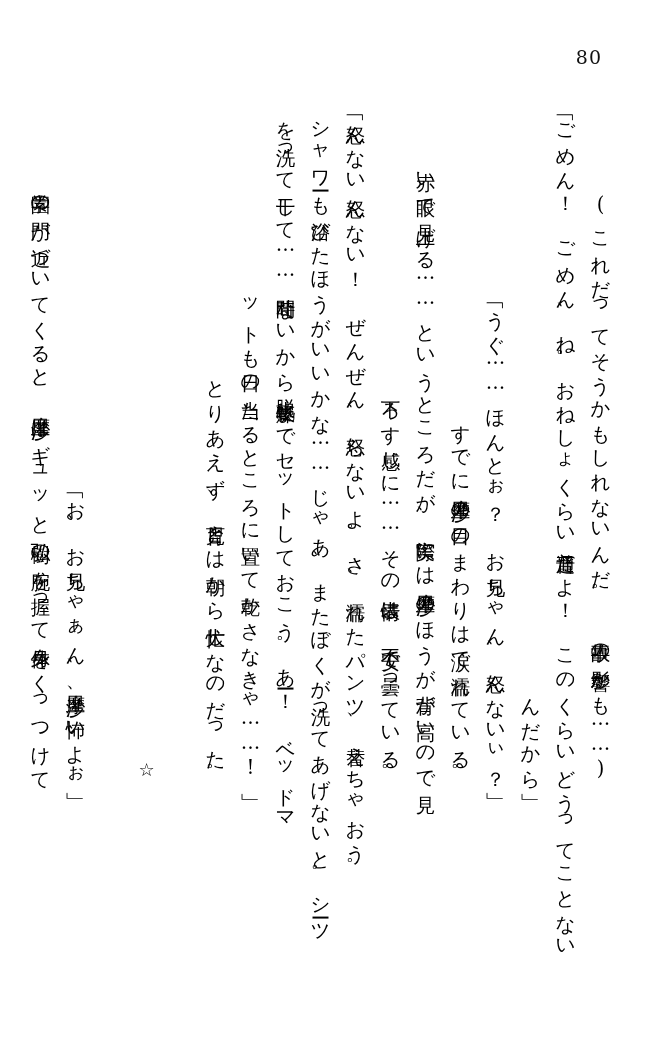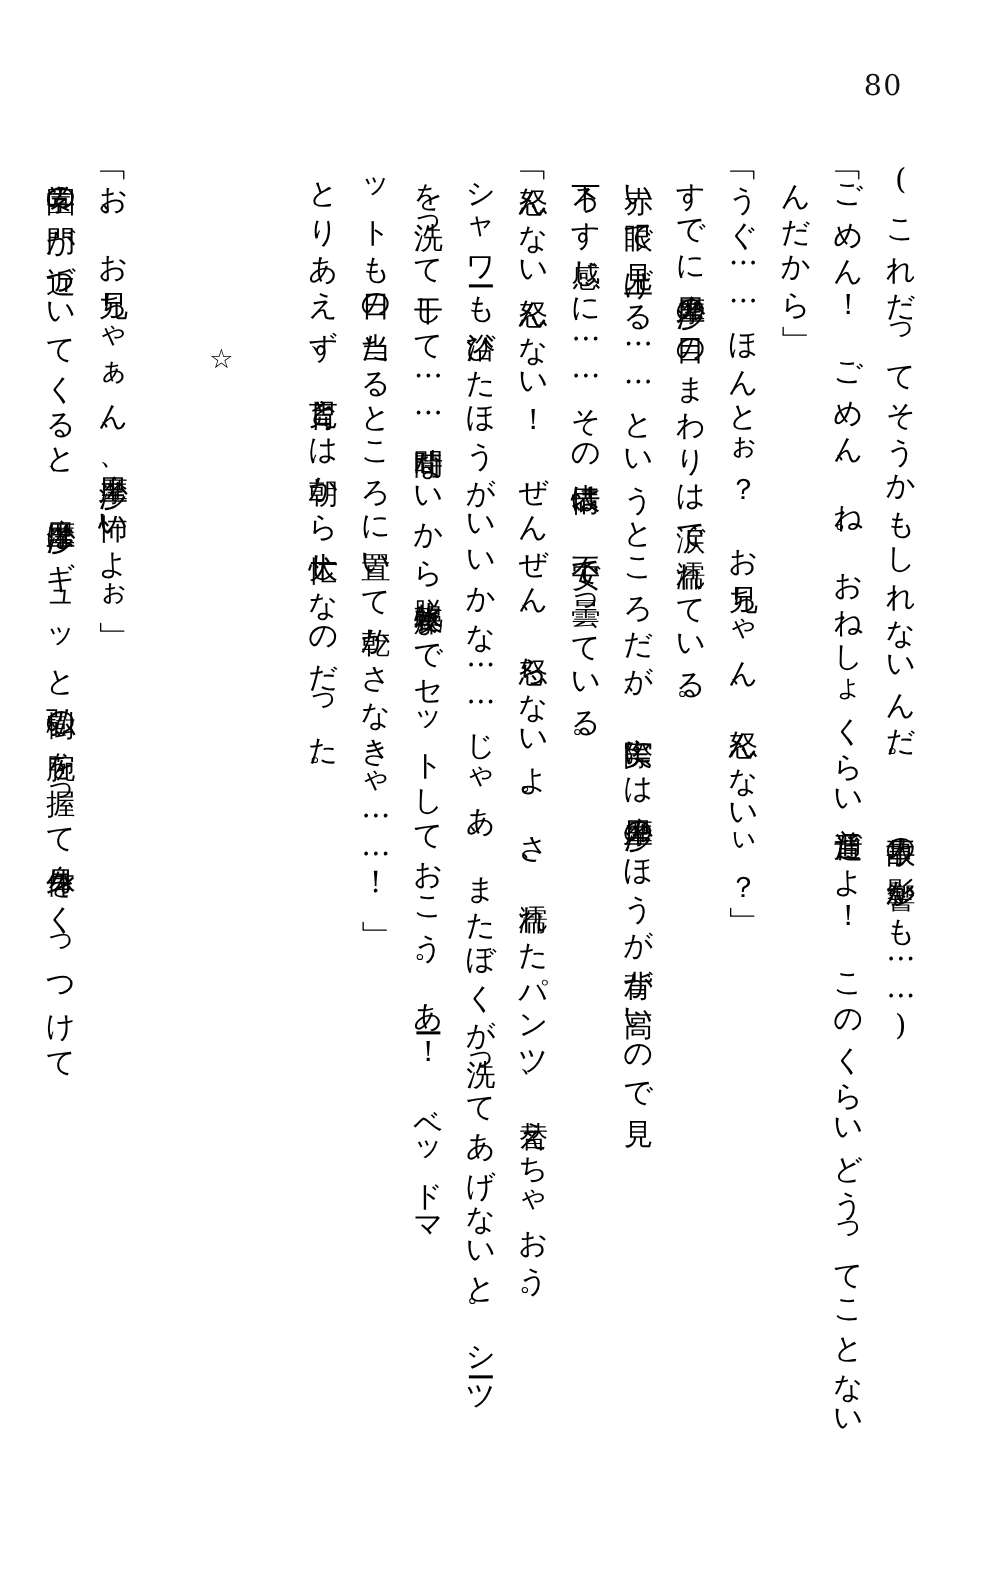--- a/index.html
+++ b/index.html
@@ -13,20 +13,21 @@
     overflow: hidden;
     font-family: "DejaVu Serif", "Liberation Serif", serif;
     color: #000000;
   }
   .page {
     position: relative;
     width: 668px;
     height: 806px;
     background: #ffffff;
     box-sizing: border-box;
+    text-align: right;
   }
   .page-number {
     position: absolute;
     top: 46px;
     right: 66px;
     font-size: 19px;
     letter-spacing: 1px;
     font-family: "DejaVu Serif", "Liberation Serif", serif;
     color: #111;
   }

